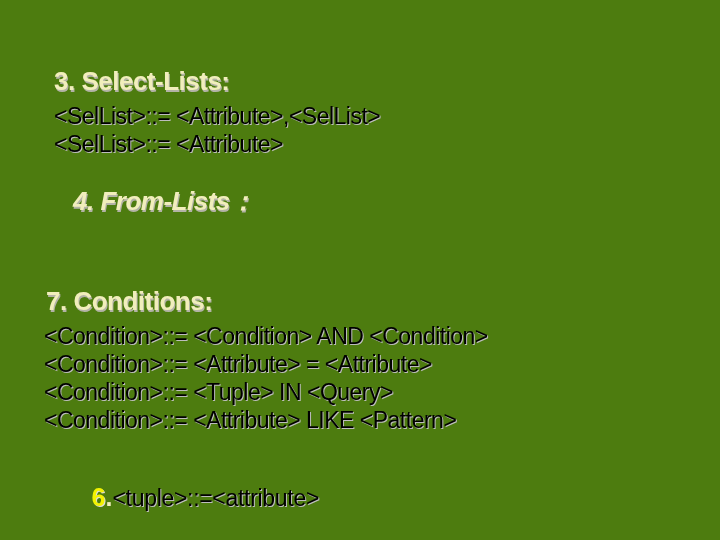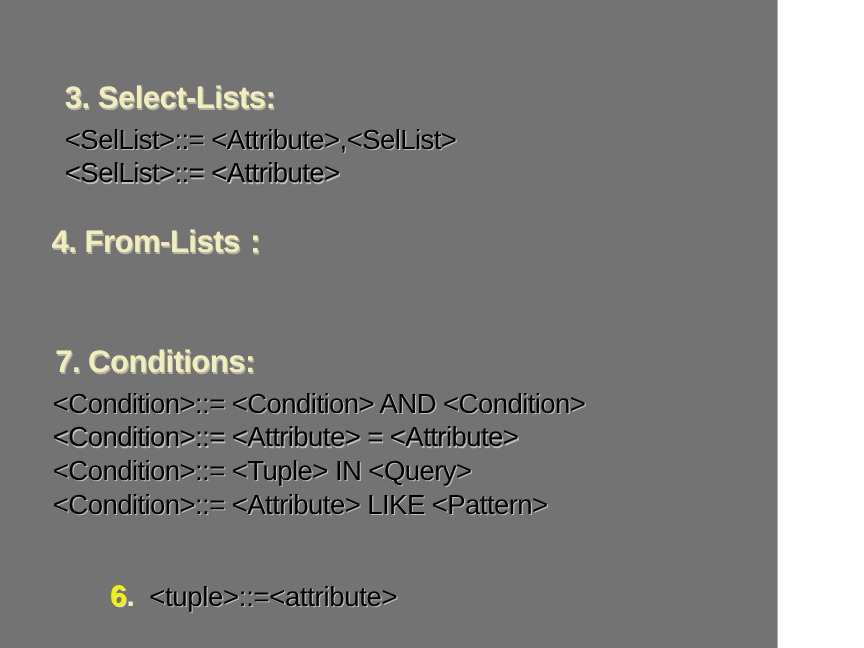--- a/index.html
+++ b/index.html
@@ -2,23 +2,23 @@
 <html style="--heading: #f1eebc; --heading-shadow: #b3b3a6; --body: #000000; --body-shadow: #bdbdbd; --six: #f2f200; --six-dot: #f1eebc; --background: #ffffff;"><head>
 <meta charset="utf-8">
 <style>
   html, body {
     margin: 0;
     padding: 0;
     background: #ffffff;
   }
   .slide {
     position: relative;
-    width: 648px;
+    width: 720px;
     height: 540px;
-    background: #737373;
+    background: #4d7c0f;
     overflow: hidden;
     font-family: "Liberation Sans", "DejaVu Sans", sans-serif;
   }
   .section {
     position: absolute;
   }
   .heading {
     margin: 0 0 4px 0;
     font-size: 26px;
     font-weight: 700;
@@ -31,21 +31,21 @@
   .line {
     font-size: 23px;
     font-weight: 400;
     letter-spacing: -0.5px;
     line-height: 28px;
     color: var(--body, #000000);
     text-shadow: 1px 1px 0 var(--body-shadow, #bdbdbd);
     white-space: pre;
   }
   #sec3 { top: 64px;  left: 54px; }
-  #sec4 { top: 184px; left: 35px; }
+  #sec4 { top: 184px; left: 65px; font-style: italic; }
   #sec4 .heading { margin-left: 8px; }
   #sec5 { top: 284px; left: 44px; }
   #sec5 .heading { margin-left: 2px; }
   #item6 {
     position: absolute;
     top: 452px;
     left: 66px;
     font-size: 23px;
     line-height: 30px;
     white-space: pre;
@@ -57,21 +57,20 @@
     text-shadow: 1px 1px 0 #dddddd;
   }
   #item6 .dot {
     color: var(--six-dot, #f1eebc);
     font-size: 25px;
     font-weight: 700;
   }
   #item6 .txt {
     color: var(--body, #000000);
     letter-spacing: -0.3px;
-    margin-left: 12px;
     text-shadow: 1px 1px 0 var(--body-shadow, #bdbdbd);
   }
 </style>
 </head>
 <body>
 
 <div class="slide">
 
   <section class="section" id="sec3">
     <h2 class="heading">3. Select-Lists:</h2>

